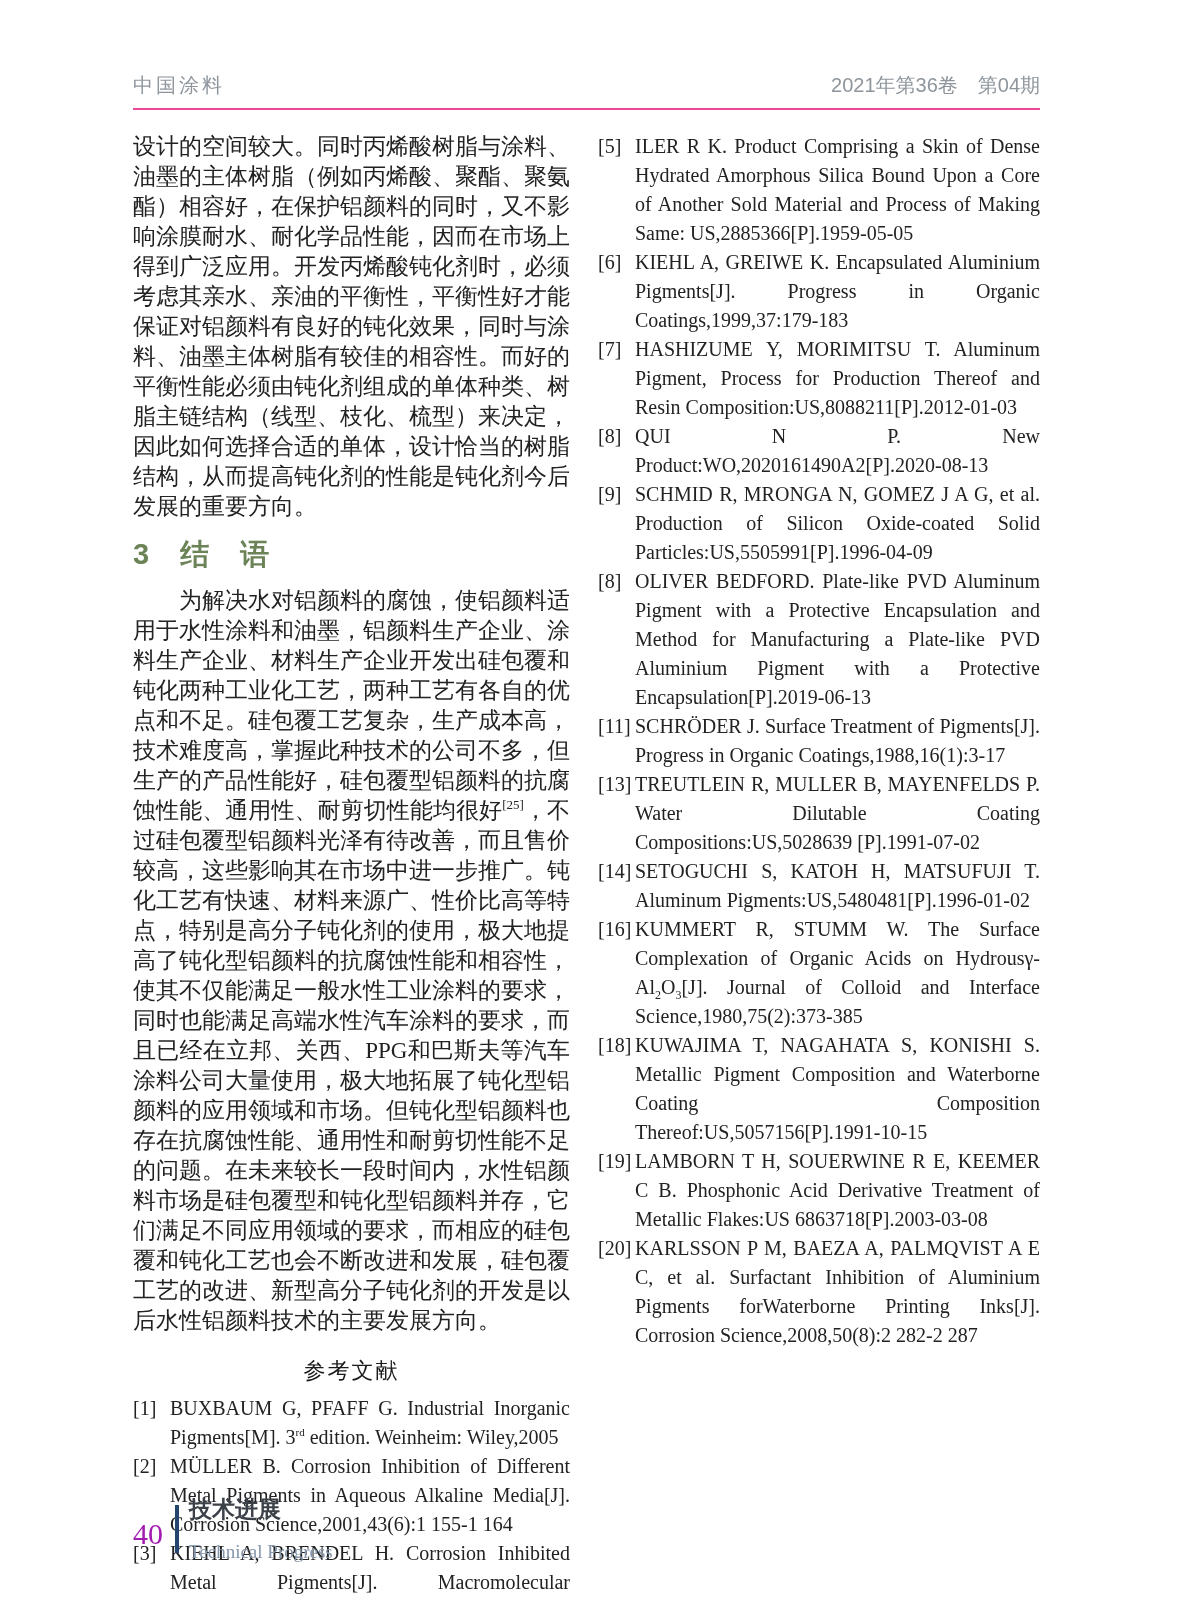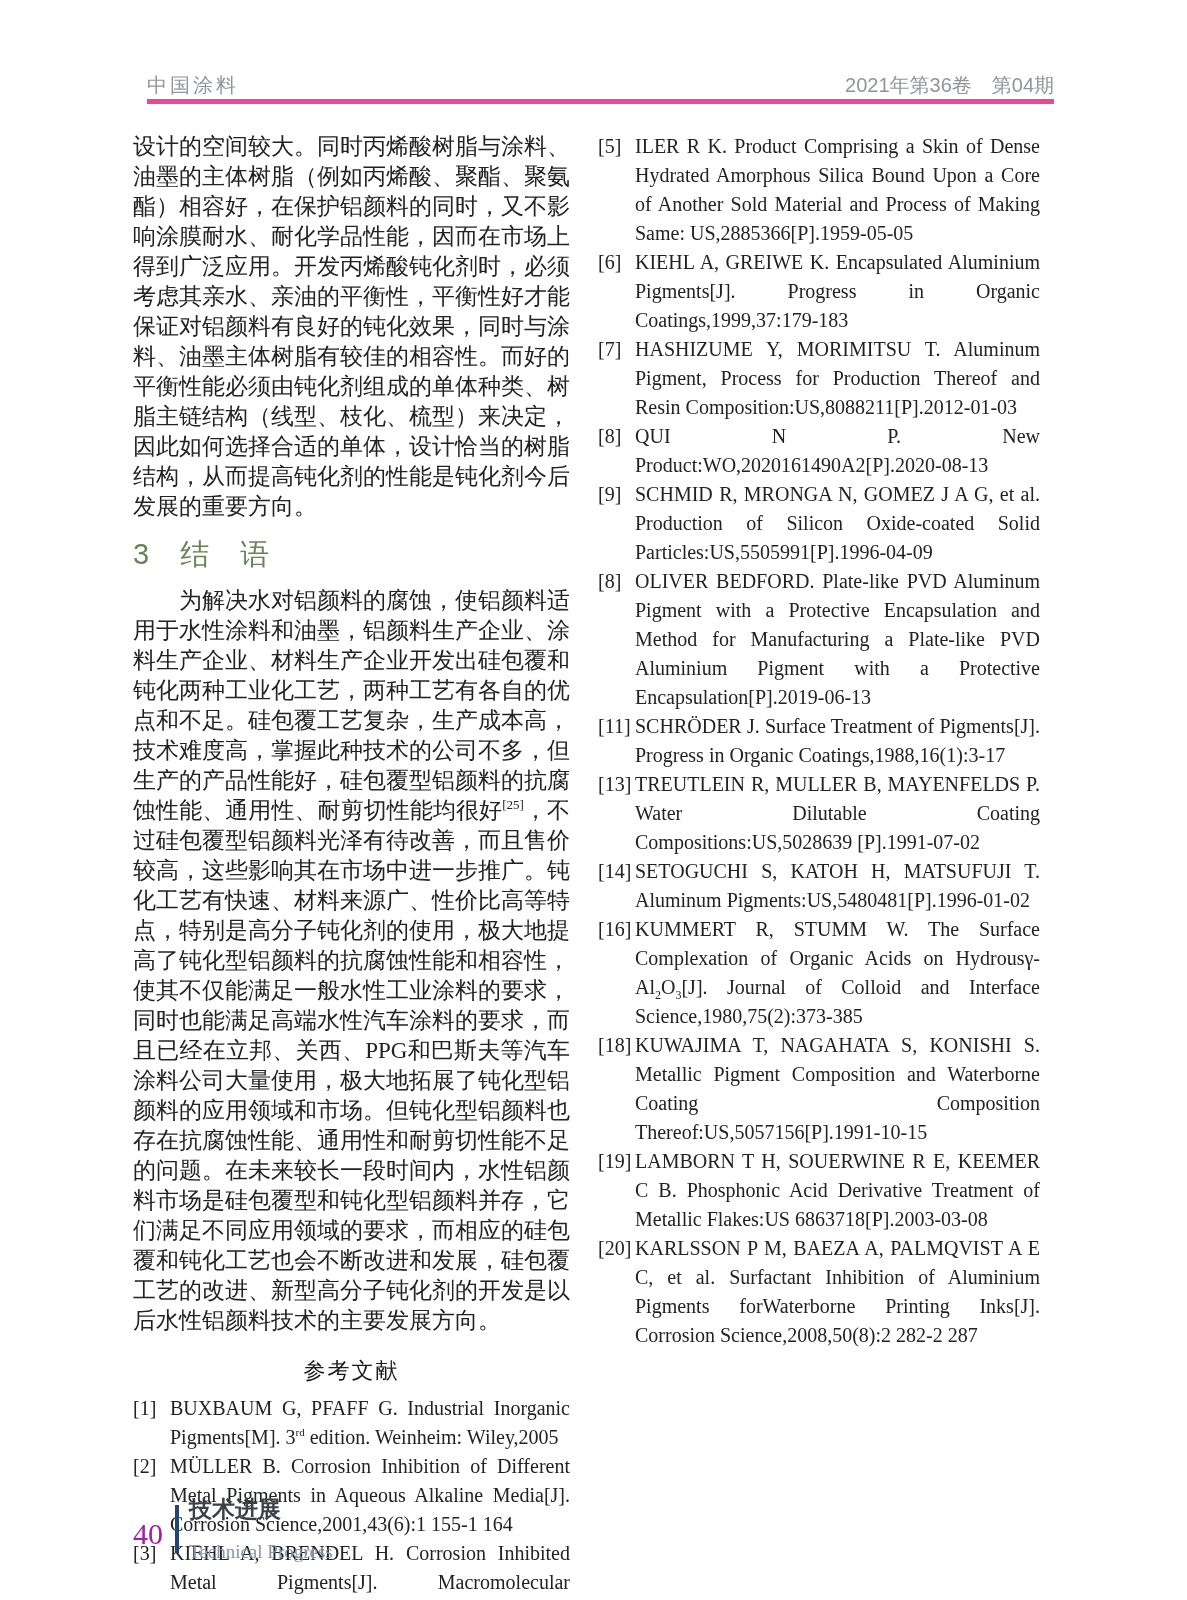--- a/index.html
+++ b/index.html
@@ -7,26 +7,27 @@
     width: 1187px; height: 1600px;
     background: #ffffff;
     position: relative;
     font-family: "Liberation Serif", "DejaVu Serif", serif;
     color: #222222;
     overflow: hidden;
   }
   
   .page-header {
     position: absolute;
-    left: 147px; top: 72px;
+    left: 133px; top: 72px;
     width: 907px;
     display: flex;
     justify-content: space-between;
     align-items: flex-end;
-    border-bottom: 5px solid #ec4899;
+    border-bottom: 2px solid #ec4899;
+    padding-bottom: 9px;
   }
   .journal-title {
     font-size: 20px;
     color: #8e959c;
     letter-spacing: 3px;
     font-family: "Liberation Sans", "DejaVu Sans", sans-serif;
   }
   .issue-info {
     font-size: 20px;
     color: #8e959c;
@@ -46,21 +47,21 @@
     font-size: 23px;
     line-height: 30px;
     text-align: justify;
     margin: 0;
   }
   .indent-2em { text-indent: 2em; }
   .body-para sup { font-size: 13px; line-height: 0; }
   .section-heading {
     color: #6b8356;
     font-size: 29px;
-    font-weight: normal;
+    font-weight: bold;
     font-family: "Liberation Sans", "DejaVu Sans", sans-serif;
     margin: 13px 0 11px 0;
     letter-spacing: 1px;
   }
   .refs-heading {
     text-align: center;
     font-weight: normal;
     font-size: 22px;
     font-family: "Liberation Sans", "DejaVu Sans", sans-serif;
     color: #1a1a1a;

